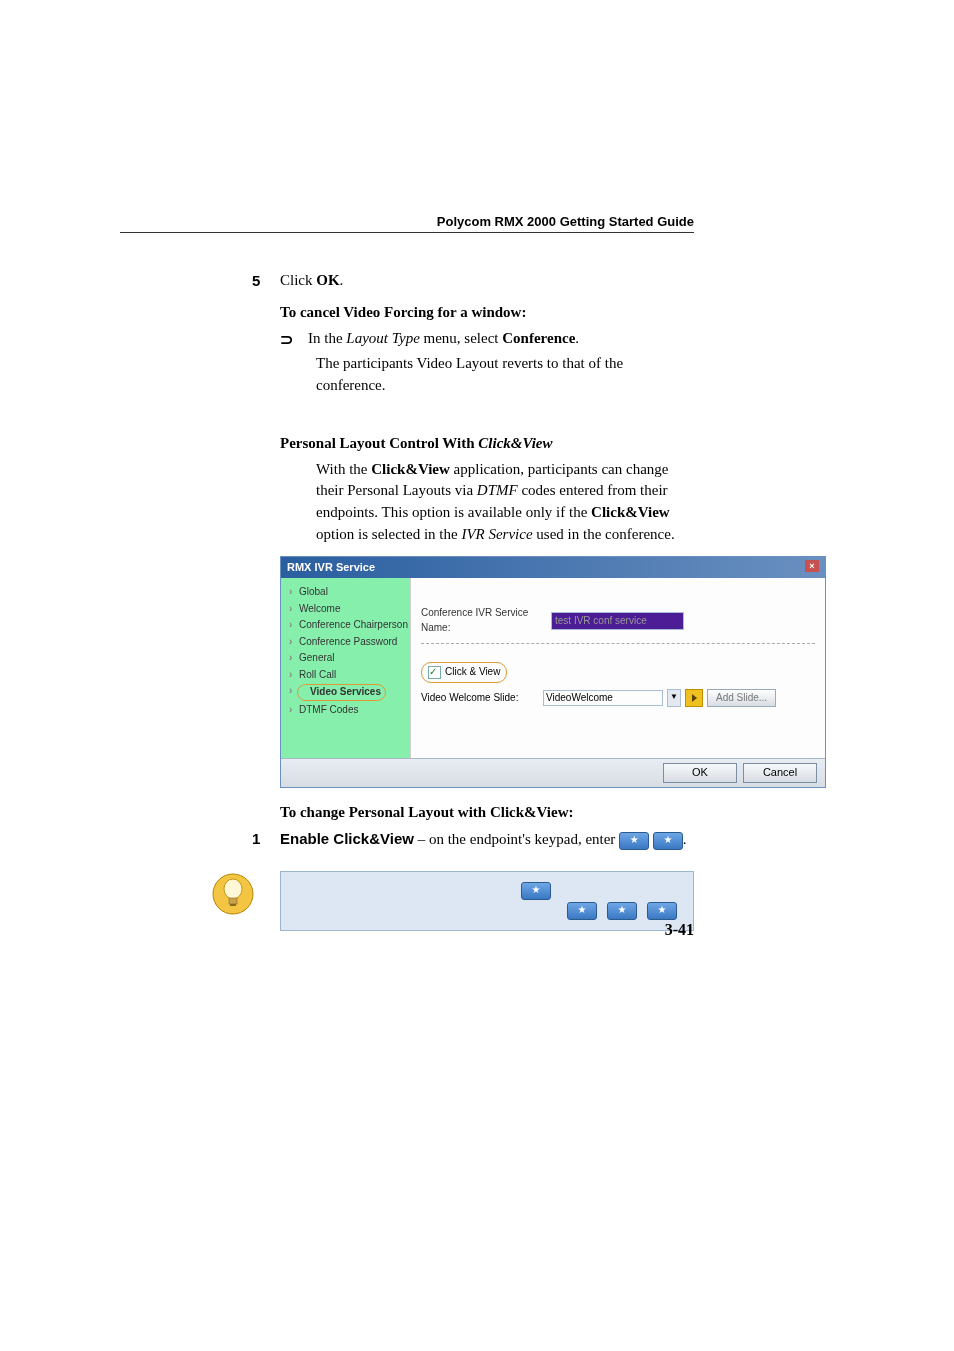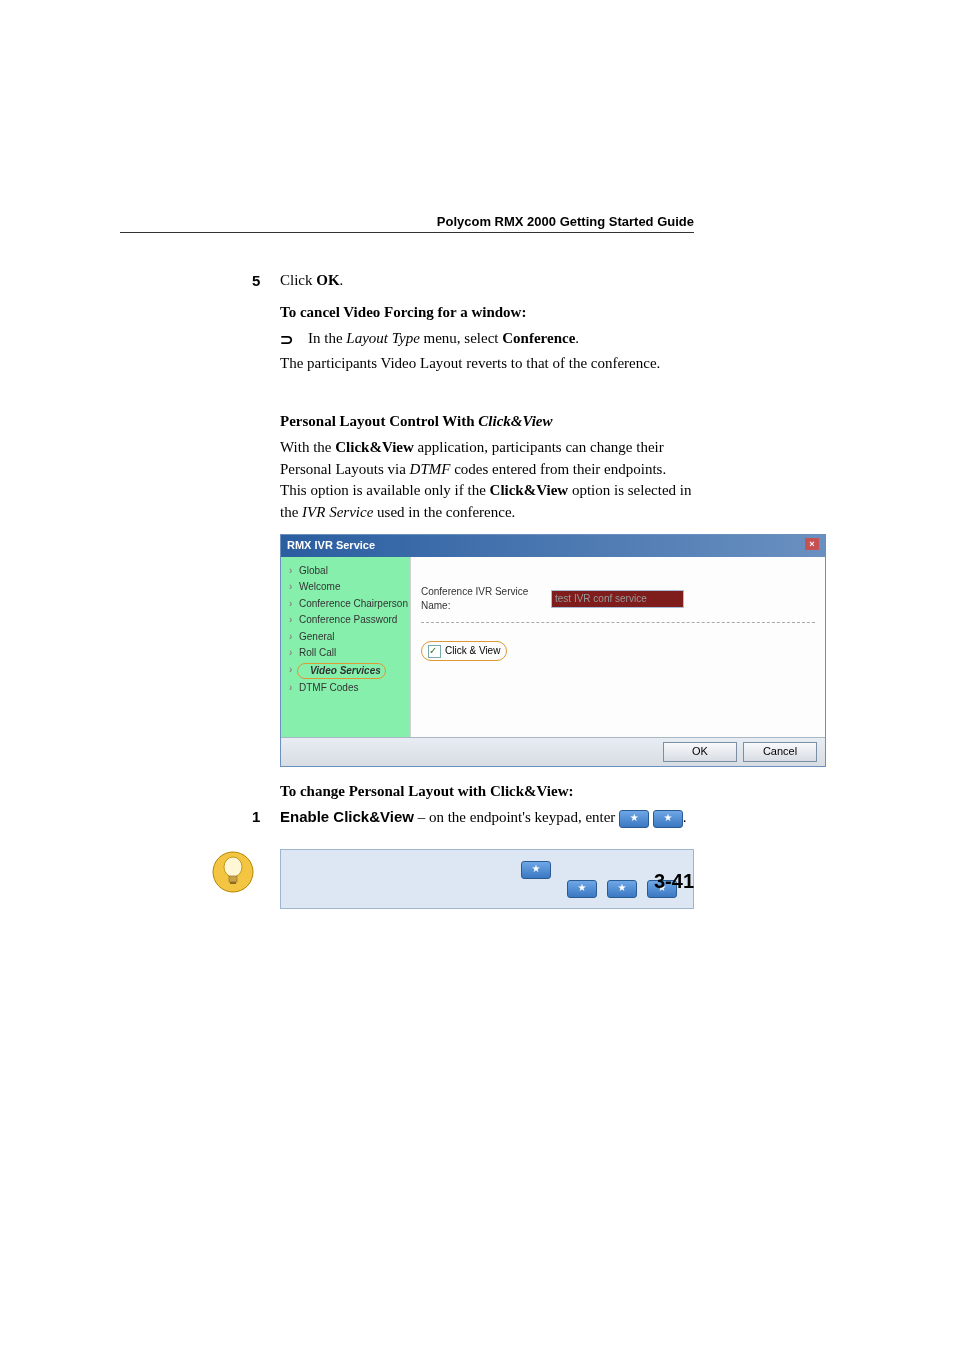--- a/index.html
+++ b/index.html
@@ -63,20 +63,21 @@
   content: "⊃";
   position: absolute;
   left: 0;
   top: 0;
   font-weight: bold;
   font-size: 16px;
   transform: rotate(0deg);
 }
 .para {
   margin-bottom: 4px;
+  margin-left: 36px;
 }
 .section-head {
   font-weight: bold;
   font-size: 15px;
   margin-top: 36px;
   margin-bottom: 4px;
 }
 .italic { font-style: italic; }
 .bold { font-weight: bold; }
 .dialog {
@@ -132,21 +133,20 @@
 }
 .nav-item.active {
   font-weight: bold;
 }
 .nav-circle {
   border: 1.5px solid #d93;
   border-radius: 10px;
   padding: 0 4px 0 12px;
   display: inline-block;
   margin-left: -2px;
-  font-style: italic;
 }
 .pane {
   flex: 1;
   padding: 8px 10px;
   position: relative;
   margin-top: 20px;
 }
 .field-row {
   display: flex;
   align-items: center;
@@ -155,21 +155,21 @@
 .field-label {
   width: 130px;
   color: #333;
 }
 .field-input {
   width: 125px;
   border: 1px solid #a8bed6;
   padding: 1px 3px;
   font-size: 10px;
   color: #999;
-  background: #7f1d1d;
+  background: #4c1d95;
 }
 .dashed-sep {
   border-top: 1px dashed #aaa;
   margin: 6px 0 18px 0;
 }
 .cv-circle {
   border: 1.5px solid #d93;
   border-radius: 10px;
   padding: 2px 6px;
   display: inline-block;
@@ -291,25 +291,25 @@
 }
 .note-stars-row2 {
   position: absolute;
   top: 30px;
   left: 286px;
   display: flex;
   gap: 10px;
 }
 .page-num {
   position: absolute;
-  bottom: 76px;
+  bottom: 52px;
   right: 120px;
-  font-family: Liberation Sans, sans-serif;
-  font-weight: bold;
-  font-size: 20px;
+  font-family: Liberation Serif, serif;
+  font-weight: bold;
+  font-size: 16px;
 }
 </style>
 </head>
 <body>
 
 <div class="page">
   <div class="header-bar">Polycom RMX 2000 Getting Started Guide</div>
   <div class="hr-line"></div>
 
   <div class="content">
@@ -353,20 +353,27 @@
         </div>
         <div class="pane">
           <div class="field-row">
             <div class="field-label">Conference IVR Service Name:</div>
             <div class="field-input">test IVR conf service</div>
           </div>
           <div class="dashed-sep"></div>
           <div class="cv-circle">
             <span class="cv-check"></span><span>Click &amp; View</span>
           </div>
+          <div class="slide-row">
+            <div class="slide-label">Video Welcome Slide:</div>
+            <div class="slide-select">VideoWelcome</div>
+            <div style="width:12px;height:16px;border:1px solid #a8bed6;background:#e4e9f0;text-align:center;line-height:14px;font-size:8px;">▼</div>
+            <div class="play-btn"></div>
+            <div class="add-slide-btn">Add Slide...</div>
+          </div>
         </div>
       </div>
       <div class="dialog-footer">
         <div class="dlg-btn">OK</div>
         <div class="dlg-btn">Cancel</div>
       </div>
     </div>
 
     <div class="subhead" style="margin-top:14px;">To change Personal Layout with Click&amp;View:</div>
 

